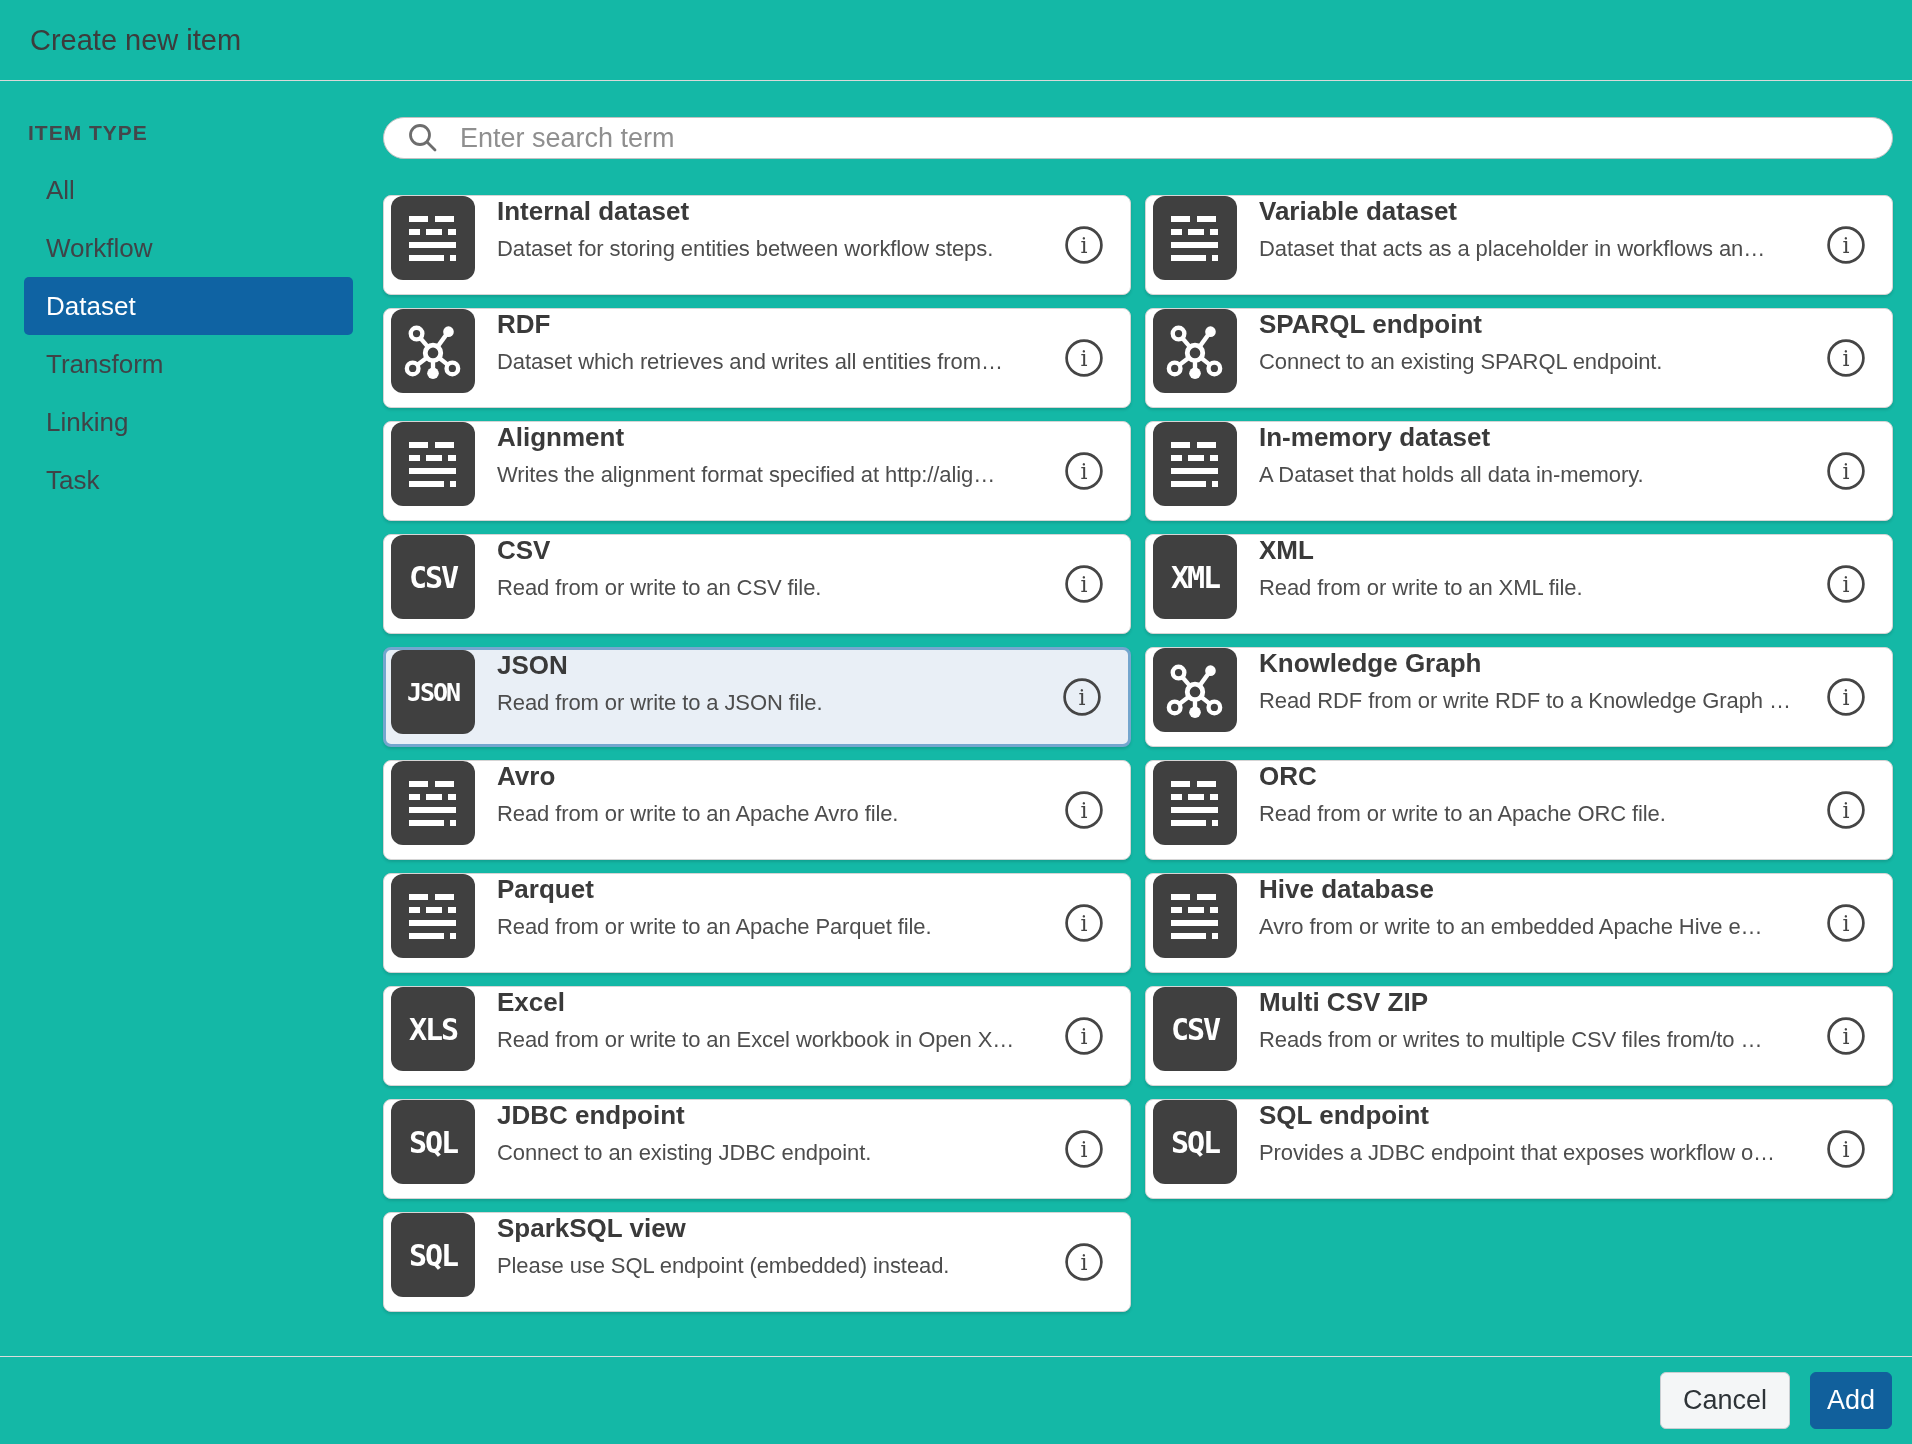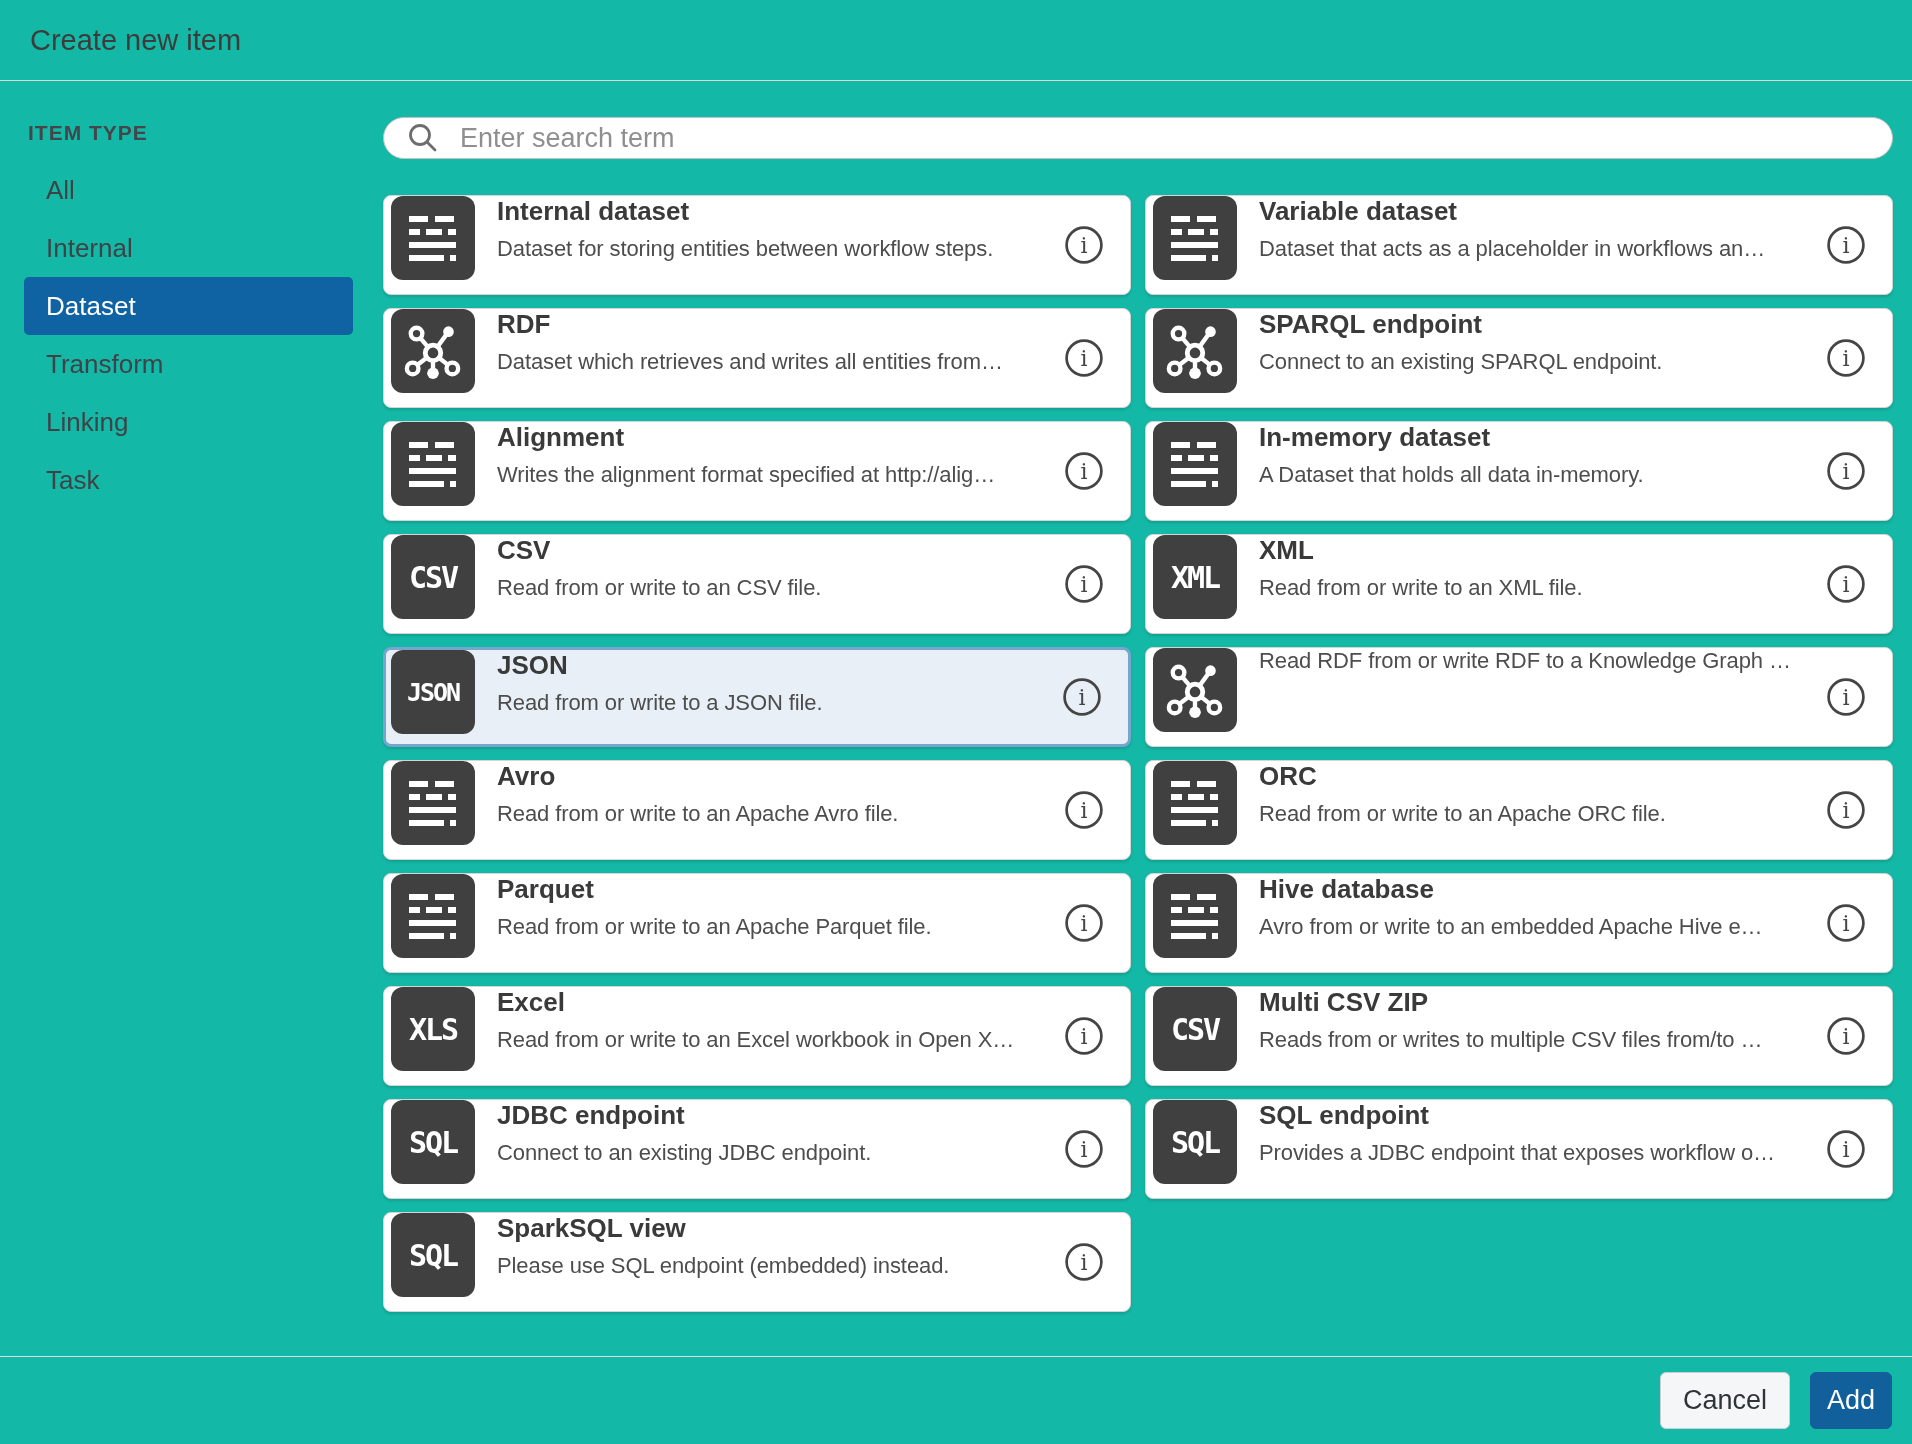--- a/index.html
+++ b/index.html
@@ -65,21 +65,21 @@
 
   <div class="dialog-body">
 
     <aside class="sidebar">
       <div class="sidebar-title">ITEM TYPE</div>
       <nav id="sidebar-items">
           <div class="sidebar-item">
     <span class="sidebar-item-label">All</span>
   </div>
           <div class="sidebar-item">
-    <span class="sidebar-item-label">Internal</span>
+    <span class="sidebar-item-label">Workflow</span>
   </div>
           <div class="sidebar-item selected">
     <span class="sidebar-item-label">Dataset</span>
   </div>
           <div class="sidebar-item">
     <span class="sidebar-item-label">Transform</span>
   </div>
           <div class="sidebar-item">
     <span class="sidebar-item-label">Linking</span>
   </div>
@@ -317,20 +317,21 @@
                 </g>
                 <circle cx="31" cy="33" r="8" fill="#404040" stroke="#ffffff" stroke-width="5"></circle>
                 <circle cx="14" cy="13" r="6" fill="#404040" stroke="#ffffff" stroke-width="4.5"></circle>
                 <circle cx="47" cy="11" r="5.5" fill="#ffffff"></circle>
                 <circle cx="10" cy="49" r="6" fill="#404040" stroke="#ffffff" stroke-width="4.5"></circle>
                 <circle cx="31" cy="54" r="6" fill="#ffffff"></circle>
                 <circle cx="51" cy="49" r="6" fill="#404040" stroke="#ffffff" stroke-width="4.5"></circle>
               </svg>
             </div>
     <div class="card-text">
+      <div class="card-title">Knowledge Graph</div>
       <div class="card-desc">Read RDF from or write RDF to a Knowledge Graph …</div>
     </div>
     <button class="info-btn">
       <svg width="40" height="40" viewBox="0 0 40 40">
         <circle cx="20" cy="20" r="17.4" fill="none" stroke="#454545" stroke-width="2.7"></circle>
         <text x="20" y="28" text-anchor="middle" font-family="DejaVu Serif, serif" font-size="22" fill="#454545">i</text>
       </svg>
     </button>
   </div>
           <div class="card">

